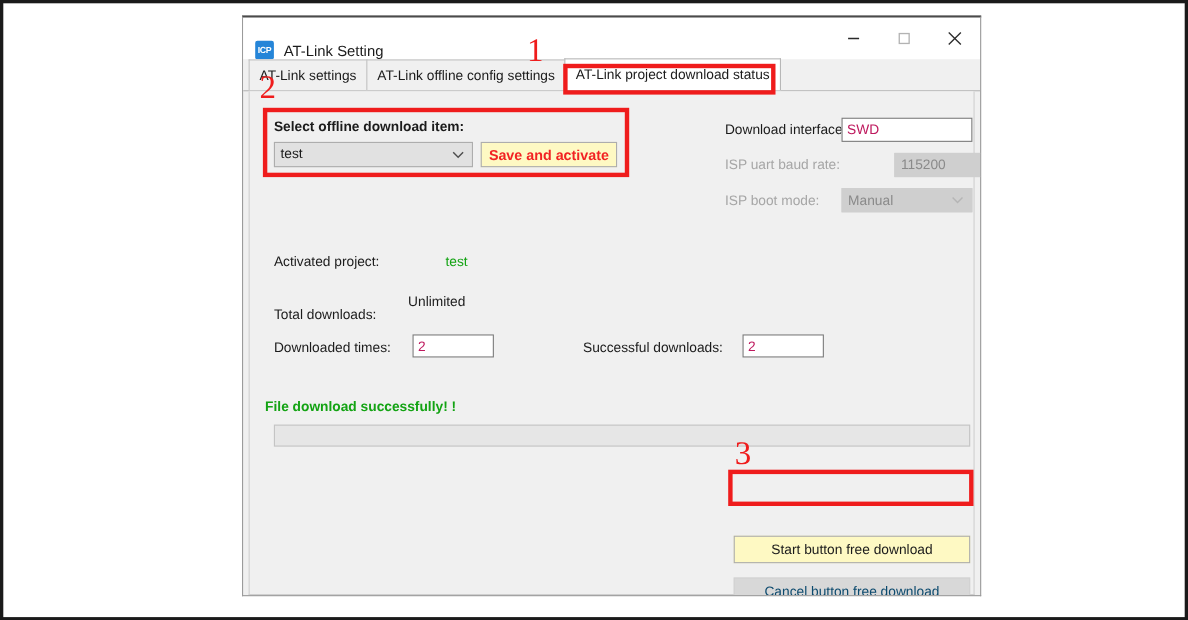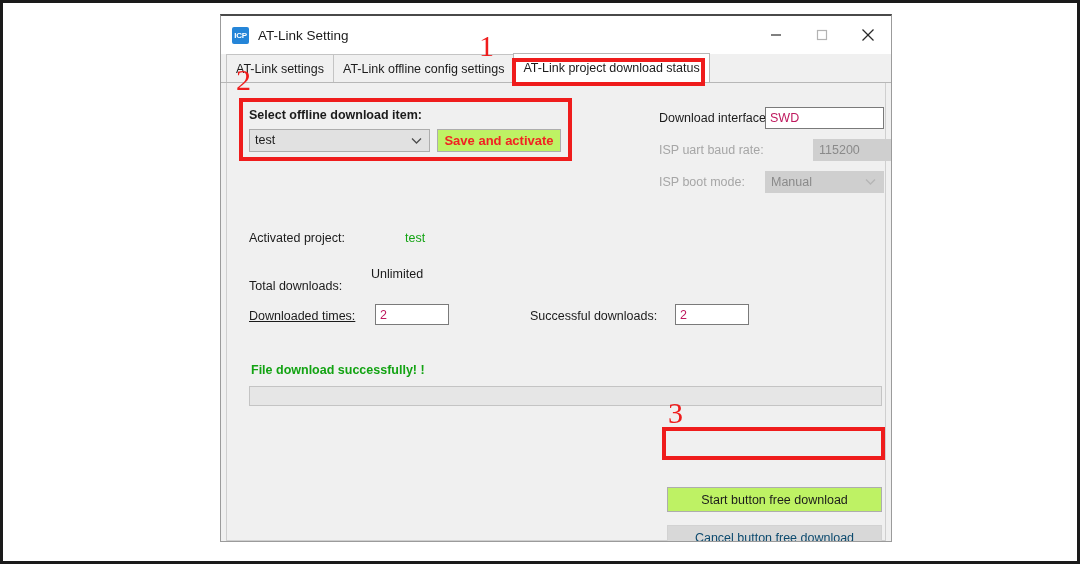--- a/index.html
+++ b/index.html
@@ -35,21 +35,21 @@
     box-sizing: border-box;
     overflow: hidden;
   }
 
   
   .titlebar {
     position: relative;
     height: 38px;
     background: #ffffff;
     display: flex;
-    align-items: center;
+    align-items: flex-end;
   }
   .app-icon {
     width: 17px;
     height: 17px;
     margin-left: 11px;
     background: #2585d8;
     border-radius: 2px;
     color: #ffffff;
     font-size: 8px;
     font-weight: bold;
@@ -182,21 +182,21 @@
   }
   .combo.disabled {
     background: #cfcfcf;
     border-color: #cfcfcf;
     color: #8a8a8a;
   }
   .combo.disabled .arrow { color: #b5b5b5; }
 
   .btn {
     position: absolute;
-    background: #bef264;
+    background: #fef9c3;
     border: 1px solid #adadad;
     box-sizing: border-box;
     font-size: 12.5px;
     color: #1b1b1b;
     display: flex;
     align-items: center;
     justify-content: center;
     white-space: nowrap;
   }
   .btn.red-text {
@@ -311,27 +311,27 @@
           </svg>
         </span>
       </div>
 
       <div class="lbl" style="left:22px; top:148px;">Activated project:</div>
       <div class="val-green" style="left:178px; top:148px;">test</div>
 
       <div class="lbl" style="left:22px; top:196px;">Total downloads:</div>
       <div class="lbl" style="left:144px; top:184px;">Unlimited</div>
 
-      <div class="lbl" style="left:22px; top:226px;text-decoration:underline;">Downloaded times:</div>
+      <div class="lbl" style="left:22px; top:226px;">Downloaded times:</div>
       <div class="textbox" style="left:148px; top:221px; width:74px; height:21px;">2</div>
 
       <div class="lbl" style="left:303px; top:226px;">Successful downloads:</div>
       <div class="textbox" style="left:448px; top:221px; width:74px; height:21px;">2</div>
 
-      <div class="val-green bold" style="left:24px; top:280px;text-align:right;">File download successfully!  !</div>
+      <div class="val-green bold" style="left:14px; top:280px;text-align:right;">File download successfully!  !</div>
 
       <div class="progressbar" style="left:22px; top:303px; width:633px; height:20px;"></div>
 
 
       <div class="btn" style="left:440px; top:404px; width:215px; height:25px;">Start button free download</div>
 
       <div class="btn disabled" style="left:440px; top:442px; width:215px; height:25px;">Cancel button free download</div>
 
     </div>
   </div>

